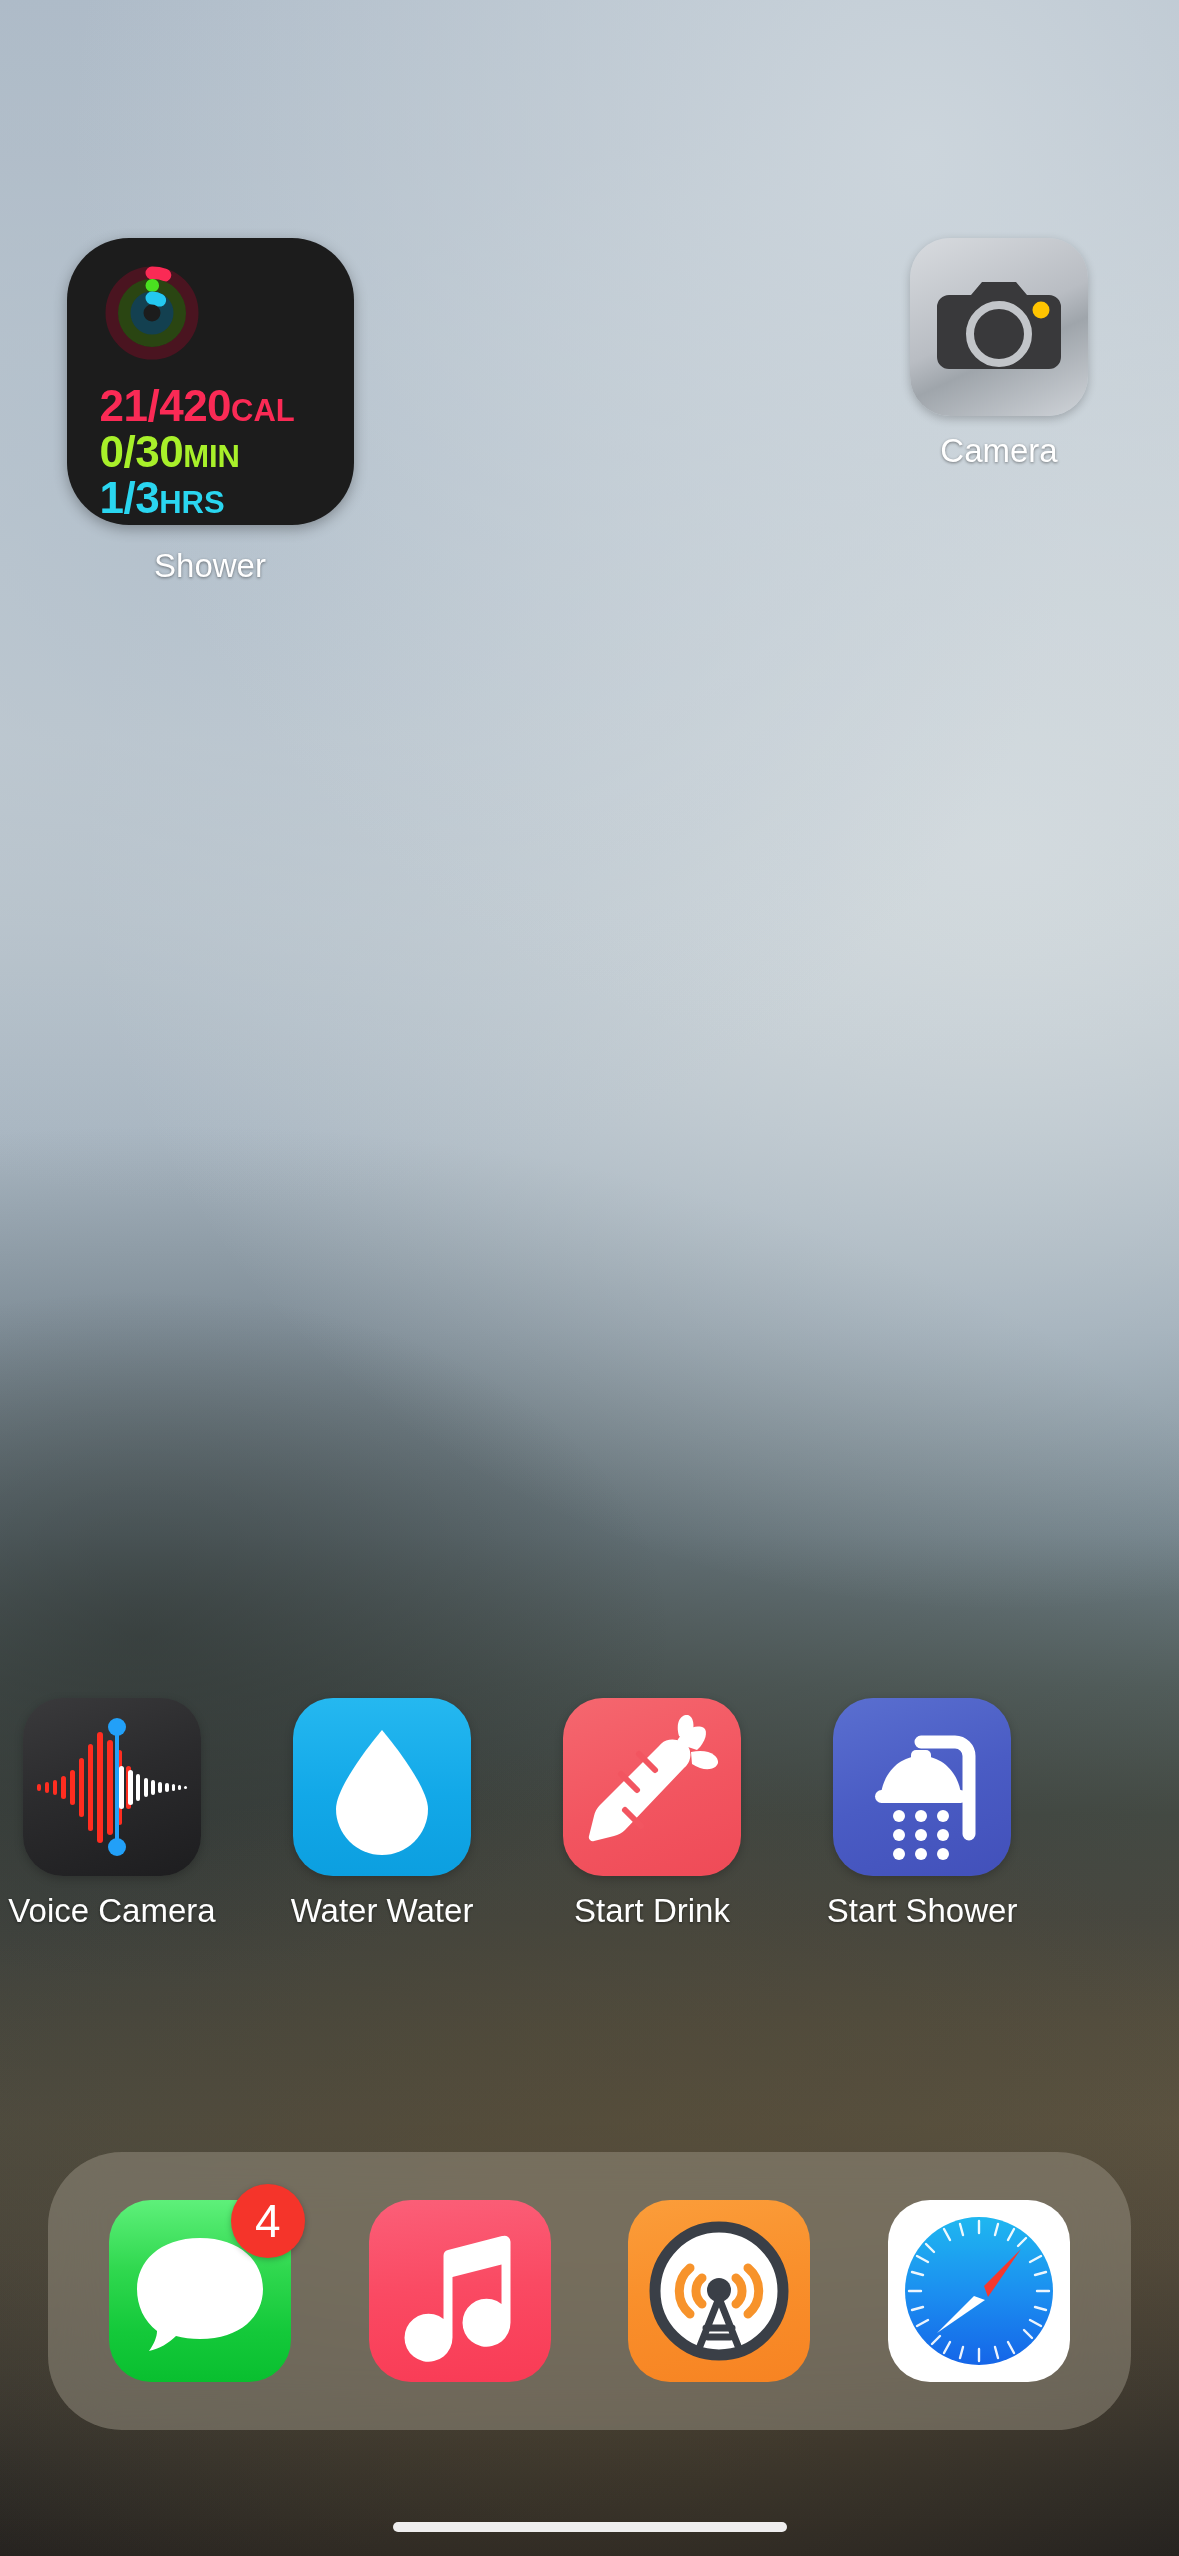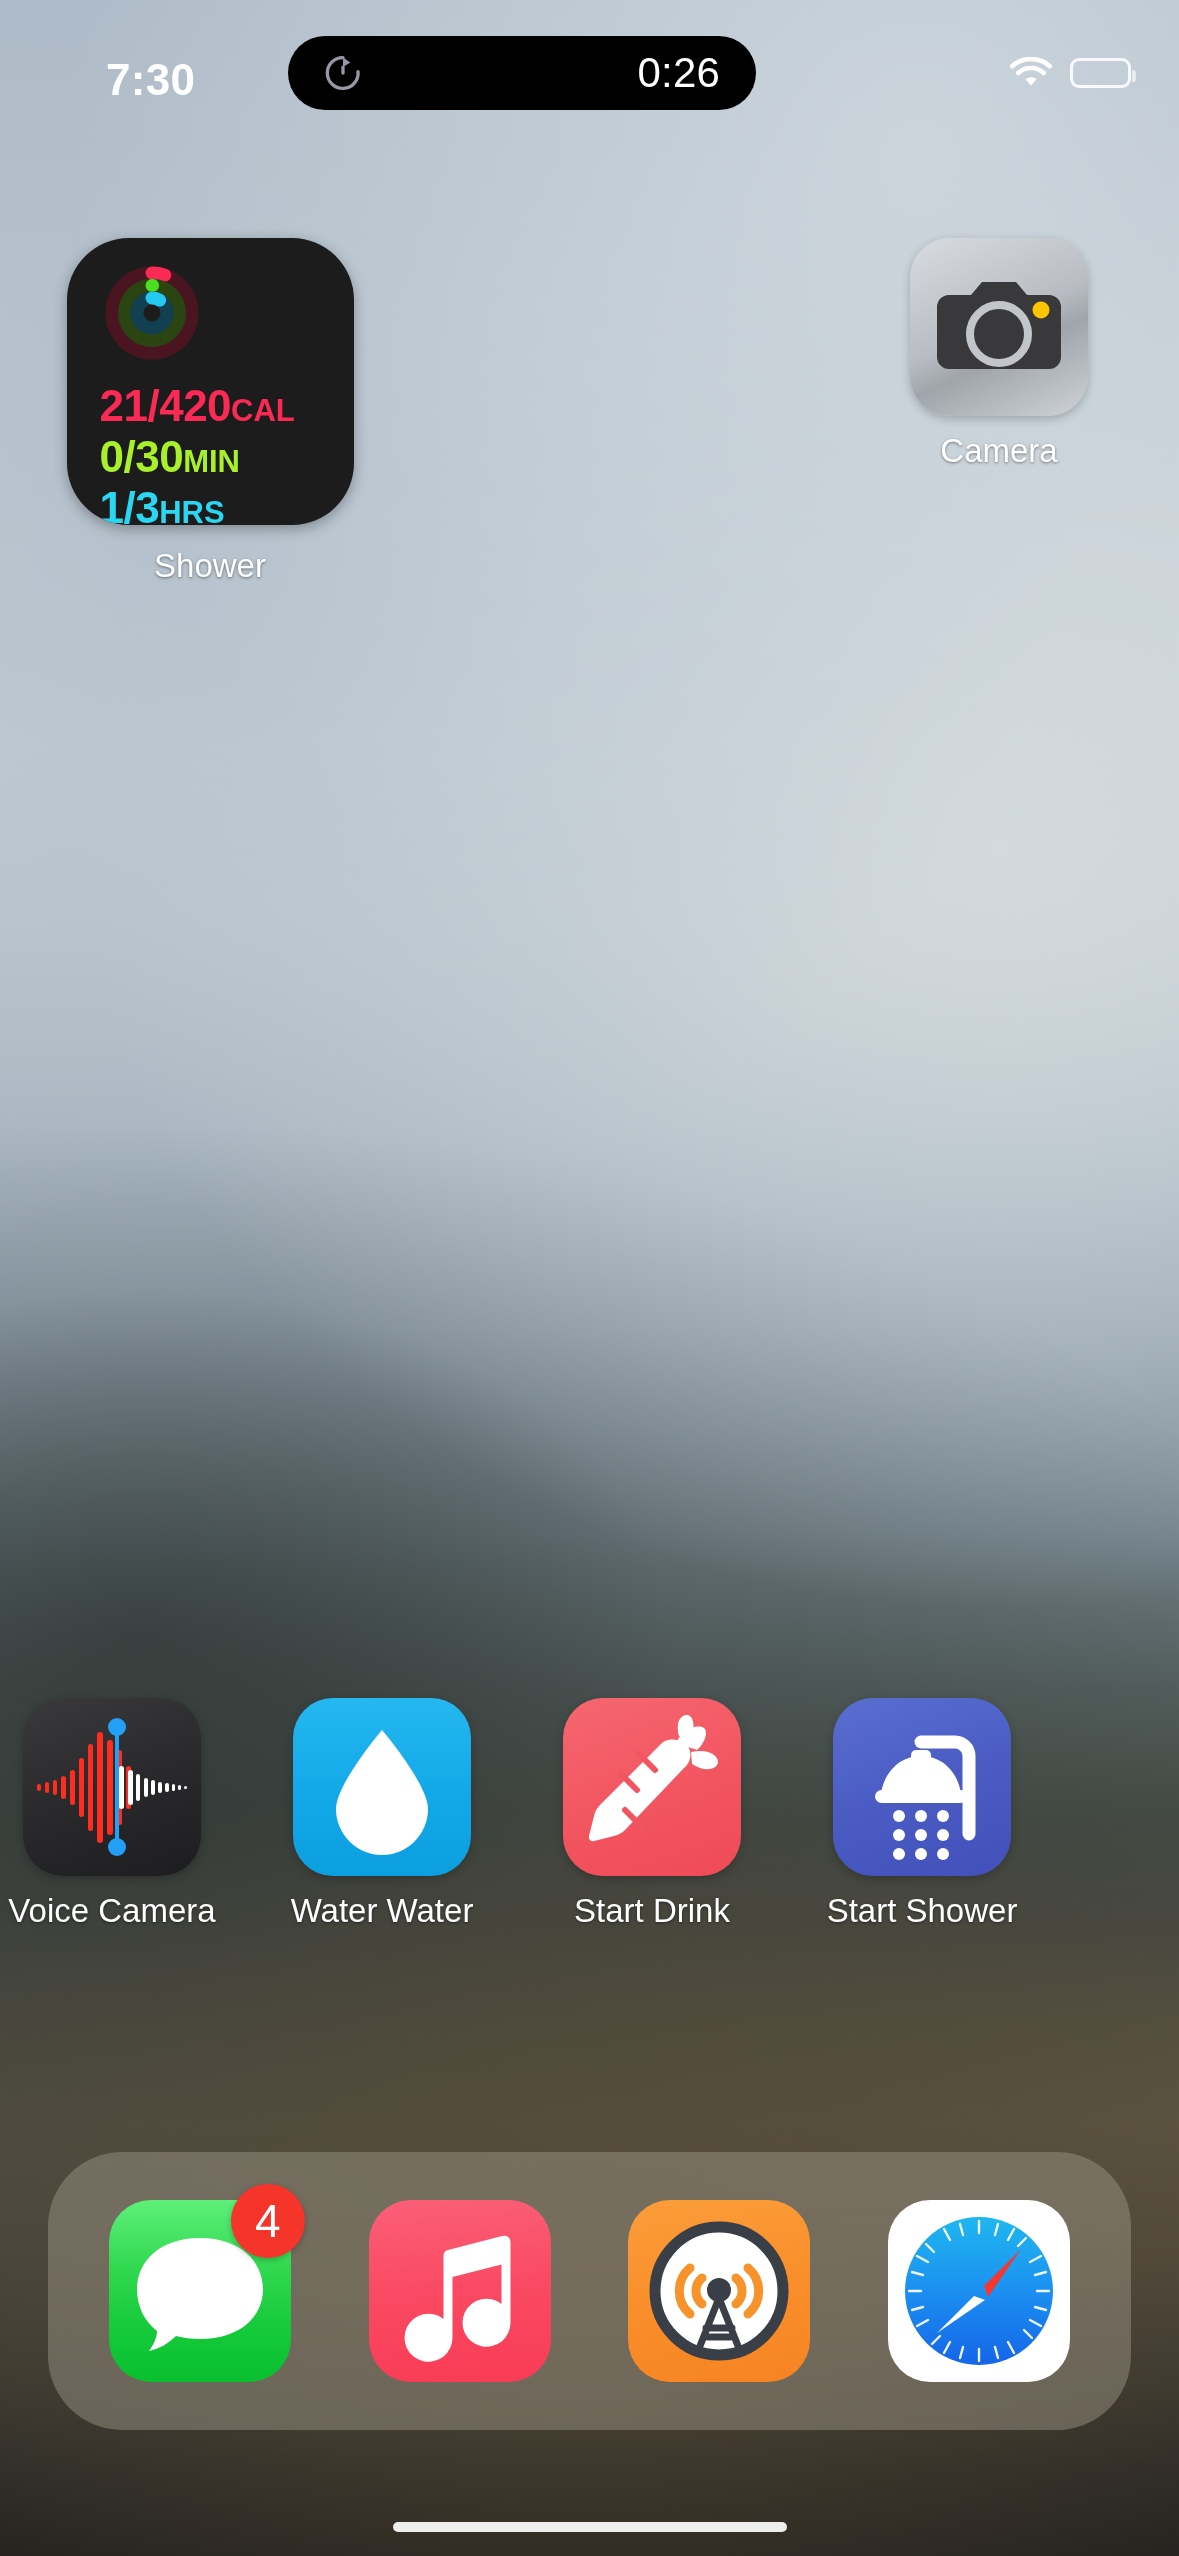--- a/index.html
+++ b/index.html
@@ -116,21 +116,21 @@
     background:#1c1c1c; border-radius:62px;
     position:relative; overflow:hidden;
     box-shadow:0 4px 14px rgba(0,0,0,0.3);
   }
   #fitness-rings {
     position:absolute; left:36px; top:26px;
     width:98px; height:98px;
   }
   #fitness-stats {
     position:absolute; left:33px; top:145px;
-    display:flex; flex-direction:column; gap:5px;
+    display:flex; flex-direction:column; 
   }
   .stat-line {
     font-size:44px; font-weight:600; line-height:1.05;
     white-space:nowrap; letter-spacing:-0.5px;
   }
   .stat-unit { font-size:31px; font-weight:700; letter-spacing:0px; }
   #fitness-label { margin-top:22px; }
 
   
   #camera-cell { left:500px; top:238px; width:220px; }
@@ -190,48 +190,20 @@
     background:rgba(255,255,255,0.92); border-radius:5px;
   }
 </style>
 </head>
 <body>
 
 <div id="screen">
 
   <div id="wallpaper"></div>
 
-  <div id="status-bar">
-
-    <div id="status-time">7:30</div>
-
-    <div id="dynamic-island">
-      <span id="di-timer-icon">
-        <svg width="42" height="42" viewBox="0 0 24 24" fill="none">
-          <path d="M12 3.2 A8.8 8.8 0 1 0 20.6 11.2" stroke="#9a96a8" stroke-width="1.9" stroke-linecap="round"></path>
-          <path d="M12 3.2 L12 8.6 L16.2 6.0 Z" fill="#9a96a8"></path>
-          <path d="M12 12 L12 8.6" stroke="#9a96a8" stroke-width="1.9" stroke-linecap="round"></path>
-        </svg>
-      </span>
-      <span id="di-timer-label">0:26</span>
-    </div>
-
-    <div id="status-right">
-      <span class="wifi-icon">
-        <svg width="44" height="32" viewBox="0 0 22 16" fill="none">
-          <path d="M11 14.3 L8.2 11.1 a4.3 4.3 0 0 1 5.6 0 Z" fill="#ffffff"></path>
-          <path d="M4.6 8.0 a9.4 9.4 0 0 1 12.8 0" stroke="#ffffff" stroke-width="2.3" stroke-linecap="round" fill="none"></path>
-          <path d="M1.6 4.6 a14 14 0 0 1 18.8 0" stroke="#ffffff" stroke-width="2.3" stroke-linecap="round" fill="none"></path>
-        </svg>
-      </span>
-      <span class="battery">
-        <span class="battery-fill" style="width:75%"></span>
-      </span>
-    </div>
-  </div>
 
   <div id="fitness-widget-cell" class="cell">
     <div id="fitness-widget">
 
       <div id="fitness-rings">
         <svg width="98" height="98" viewBox="0 0 98 98">
 
           <circle cx="49" cy="49" r="40" stroke="#4a1420" stroke-width="13" fill="none"></circle>
           <circle cx="49" cy="49" r="40" stroke="#fa2a55" stroke-width="13" fill="none" stroke-linecap="round" stroke-dasharray="13 238" transform="rotate(-90 49 49)"></circle>
 

